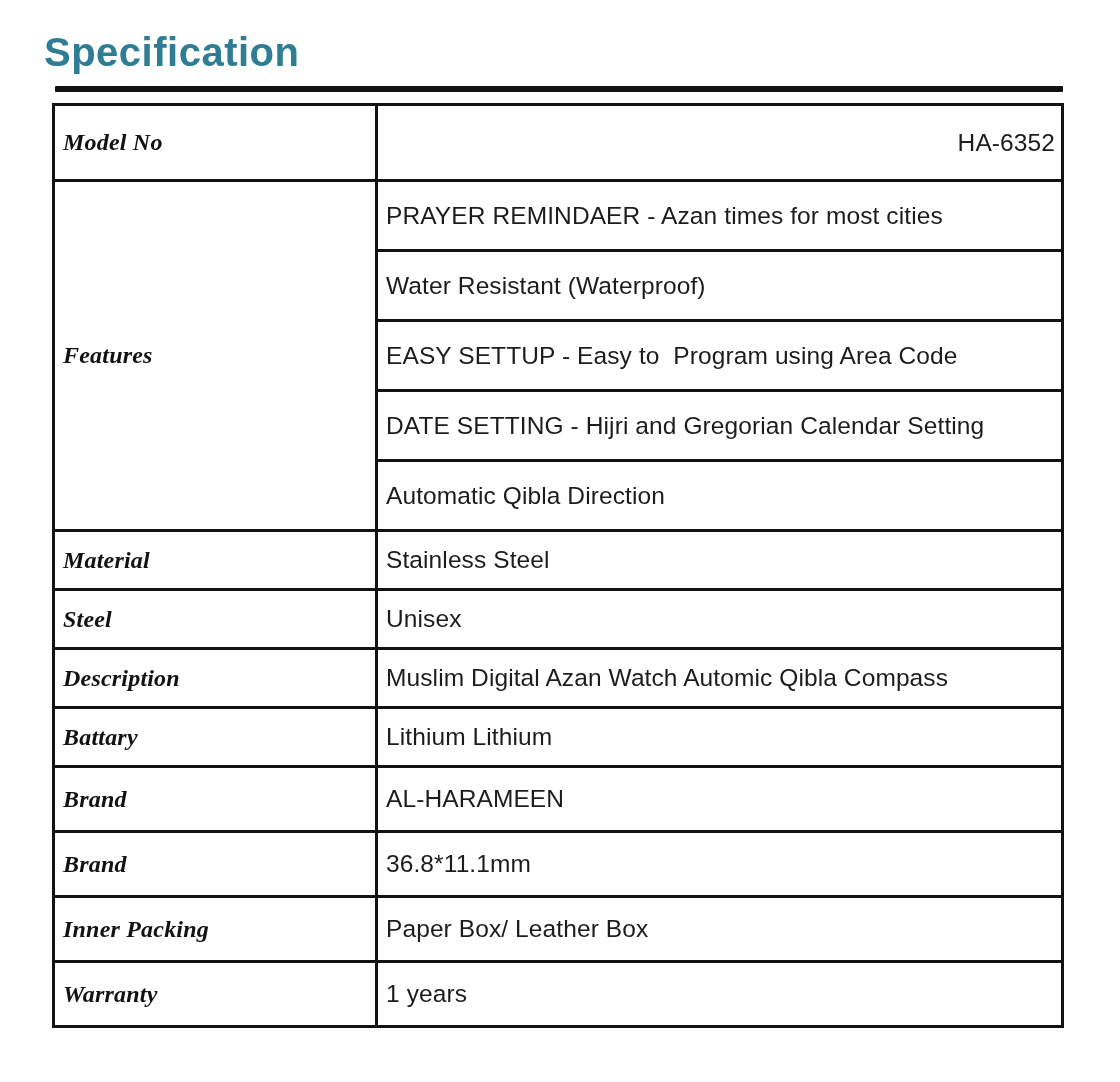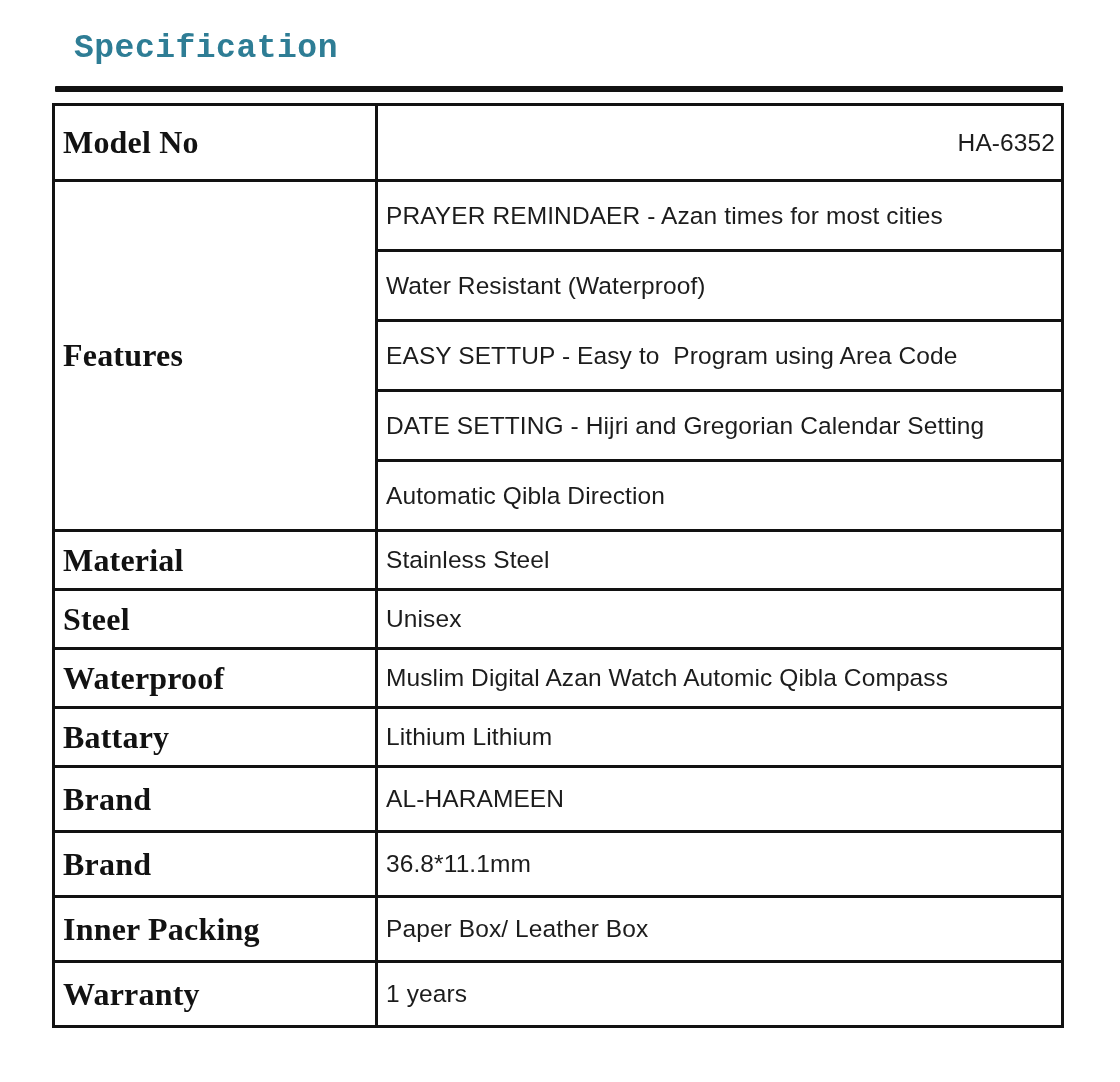--- a/index.html
+++ b/index.html
@@ -13,26 +13,26 @@
   }
   .page {
     position: relative;
     width: 1120px;
     height: 1082px;
     background: #ffffff;
     overflow: hidden;
   }
   .title {
     position: absolute;
-    left: 74px;
+    left: 44px;
     top: 30px;
     margin: 0;
-    font-family: Liberation Mono, monospace;
+    font-family: Liberation Sans, sans-serif;
     font-weight: bold;
-    font-size: 33px;
+    font-size: 40px;
     letter-spacing: 0.5px;
     color: #2e7d95;
   }
   .title-rule {
     position: absolute;
     left: 55px;
     top: 86px;
     width: 1008px;
     height: 6px;
     background: #121212;
@@ -49,23 +49,24 @@
   .spec-table td {
     border: 3px solid #121212;
     padding: 0 6px 0 8px;
     vertical-align: middle;
     overflow: hidden;
   }
   .label-cell {
     width: 306px;
     font-family: "Liberation Serif", "DejaVu Serif", serif;
     font-weight: bold;
-    font-size: 32px;
+    font-size: 24px;
     color: #121212;
     letter-spacing: 0.2px;
+    font-style: italic;
   }
   .label-top {
     vertical-align: top;
     padding-top: 16px;
   }
   .value-cell {
     font-family: "Liberation Sans", "DejaVu Sans", sans-serif;
     font-size: 24.5px;
     color: #1c1c1c;
     white-space: pre-wrap;
@@ -106,21 +107,21 @@
         </tr>
         <tr class="h2">
           <td rowspan="1" class="label-cell">Material</td>
           <td class="value-cell">Stainless Steel</td>
         </tr>
         <tr class="h2">
           <td rowspan="1" class="label-cell">Steel</td>
           <td class="value-cell">Unisex</td>
         </tr>
         <tr class="h2">
-          <td rowspan="1" class="label-cell">Waterproof</td>
+          <td rowspan="1" class="label-cell">Description</td>
           <td class="value-cell">Muslim Digital Azan Watch Automic Qibla Compass</td>
         </tr>
         <tr class="h2">
           <td rowspan="1" class="label-cell">Battary</td>
           <td class="value-cell">Lithium Lithium</td>
         </tr>
         <tr class="h3">
           <td rowspan="1" class="label-cell">Brand</td>
           <td class="value-cell">AL-HARAMEEN</td>
         </tr>

